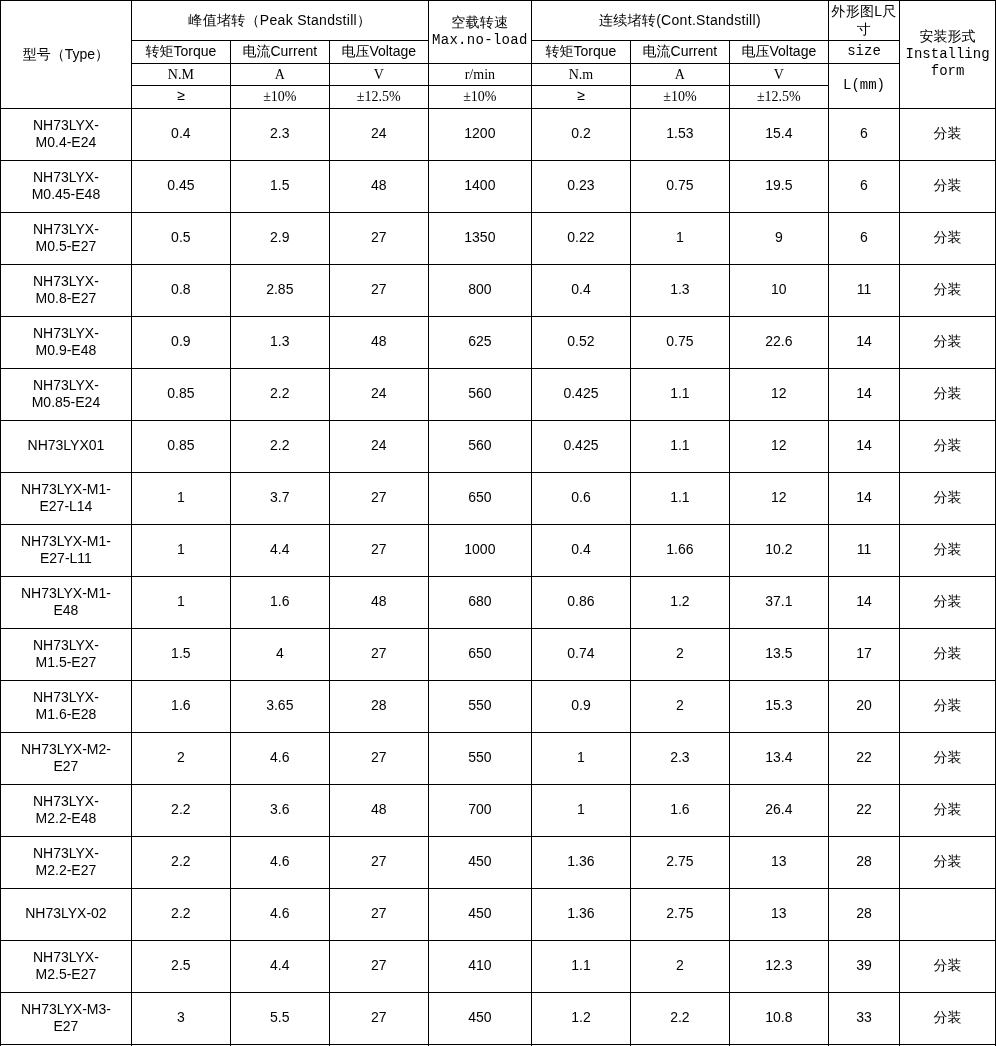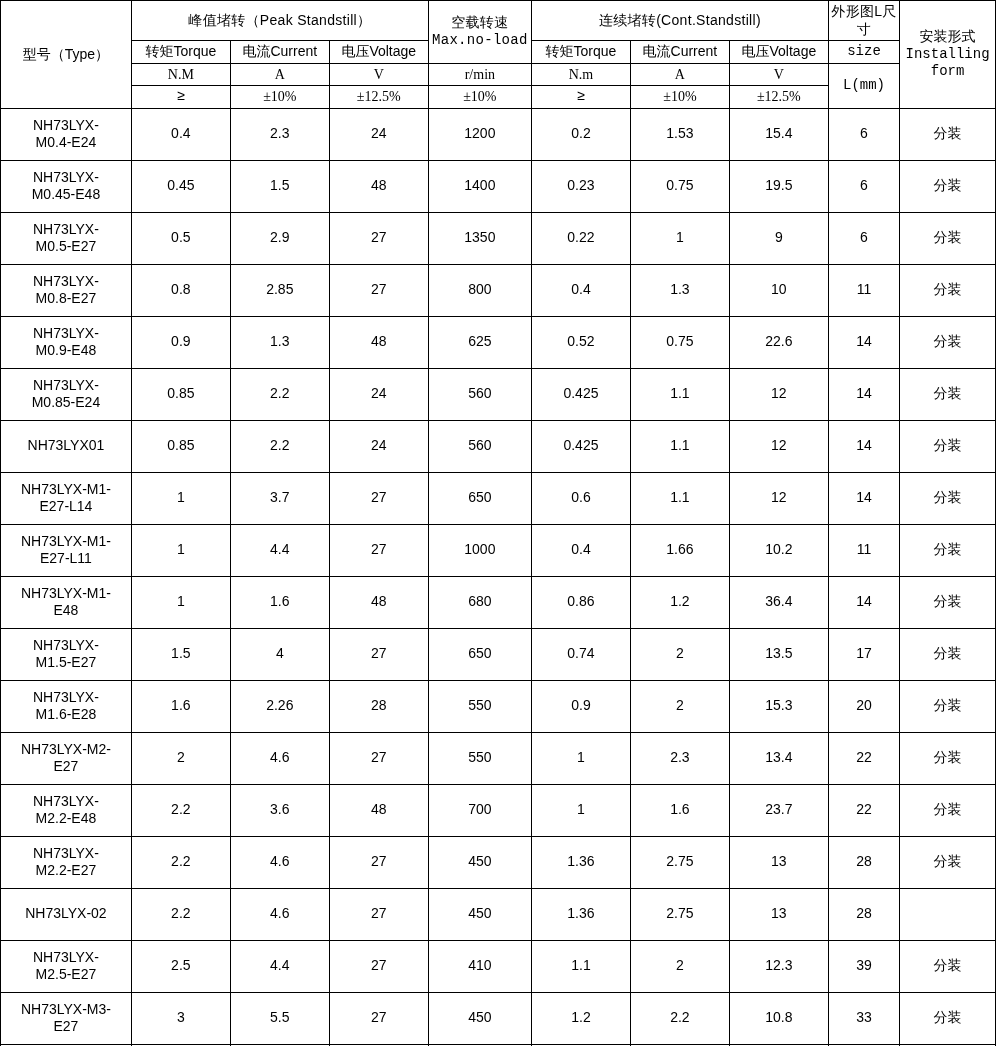--- a/index.html
+++ b/index.html
@@ -272,21 +272,21 @@
         <td class="type-cell row-cell">
           <div class="nowrap">NH73LYX-M1-</div>
           <div class="nowrap">E48</div>
         </td>
         <td class="row-cell">1</td>
         <td class="row-cell">1.6</td>
         <td class="row-cell">48</td>
         <td class="row-cell">680</td>
         <td class="row-cell">0.86</td>
         <td class="row-cell">1.2</td>
-        <td class="row-cell">36.4</td>
+        <td class="row-cell">37.1</td>
         <td class="row-cell">14</td>
         <td class="row-cell">分装</td>
       </tr>
       <tr>
         <td class="type-cell row-cell">
           <div class="nowrap">NH73LYX-</div>
           <div class="nowrap">M1.5-E27</div>
         </td>
         <td class="row-cell">1.5</td>
         <td class="row-cell">4</td>
@@ -297,21 +297,21 @@
         <td class="row-cell">13.5</td>
         <td class="row-cell">17</td>
         <td class="row-cell">分装</td>
       </tr>
       <tr>
         <td class="type-cell row-cell">
           <div class="nowrap">NH73LYX-</div>
           <div class="nowrap">M1.6-E28</div>
         </td>
         <td class="row-cell">1.6</td>
-        <td class="row-cell">2.26</td>
+        <td class="row-cell">3.65</td>
         <td class="row-cell">28</td>
         <td class="row-cell">550</td>
         <td class="row-cell">0.9</td>
         <td class="row-cell">2</td>
         <td class="row-cell">15.3</td>
         <td class="row-cell">20</td>
         <td class="row-cell">分装</td>
       </tr>
       <tr>
         <td class="type-cell row-cell">
@@ -332,21 +332,21 @@
         <td class="type-cell row-cell">
           <div class="nowrap">NH73LYX-</div>
           <div class="nowrap">M2.2-E48</div>
         </td>
         <td class="row-cell">2.2</td>
         <td class="row-cell">3.6</td>
         <td class="row-cell">48</td>
         <td class="row-cell">700</td>
         <td class="row-cell">1</td>
         <td class="row-cell">1.6</td>
-        <td class="row-cell">23.7</td>
+        <td class="row-cell">26.4</td>
         <td class="row-cell">22</td>
         <td class="row-cell">分装</td>
       </tr>
       <tr>
         <td class="type-cell row-cell">
           <div class="nowrap">NH73LYX-</div>
           <div class="nowrap">M2.2-E27</div>
         </td>
         <td class="row-cell">2.2</td>
         <td class="row-cell">4.6</td>

